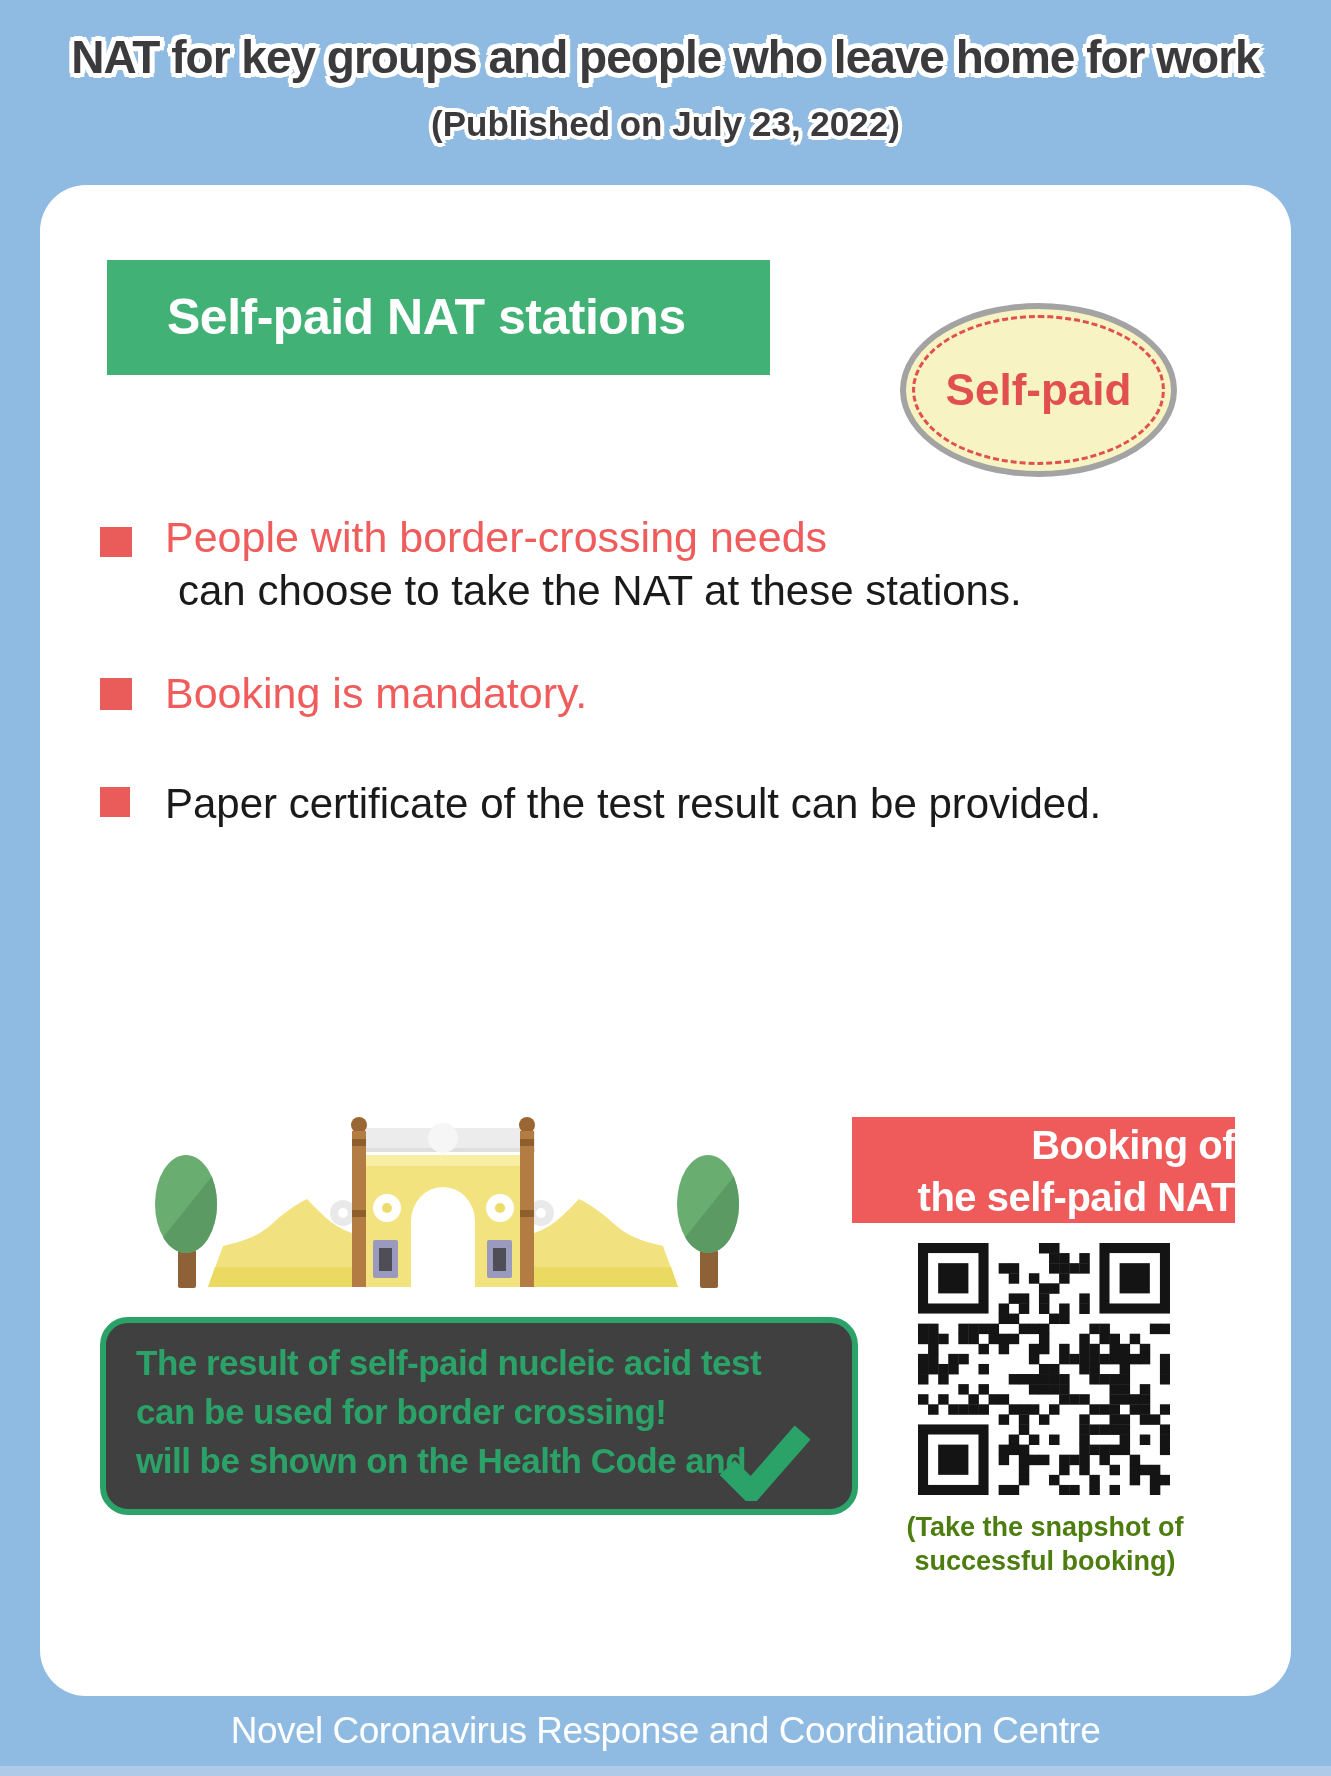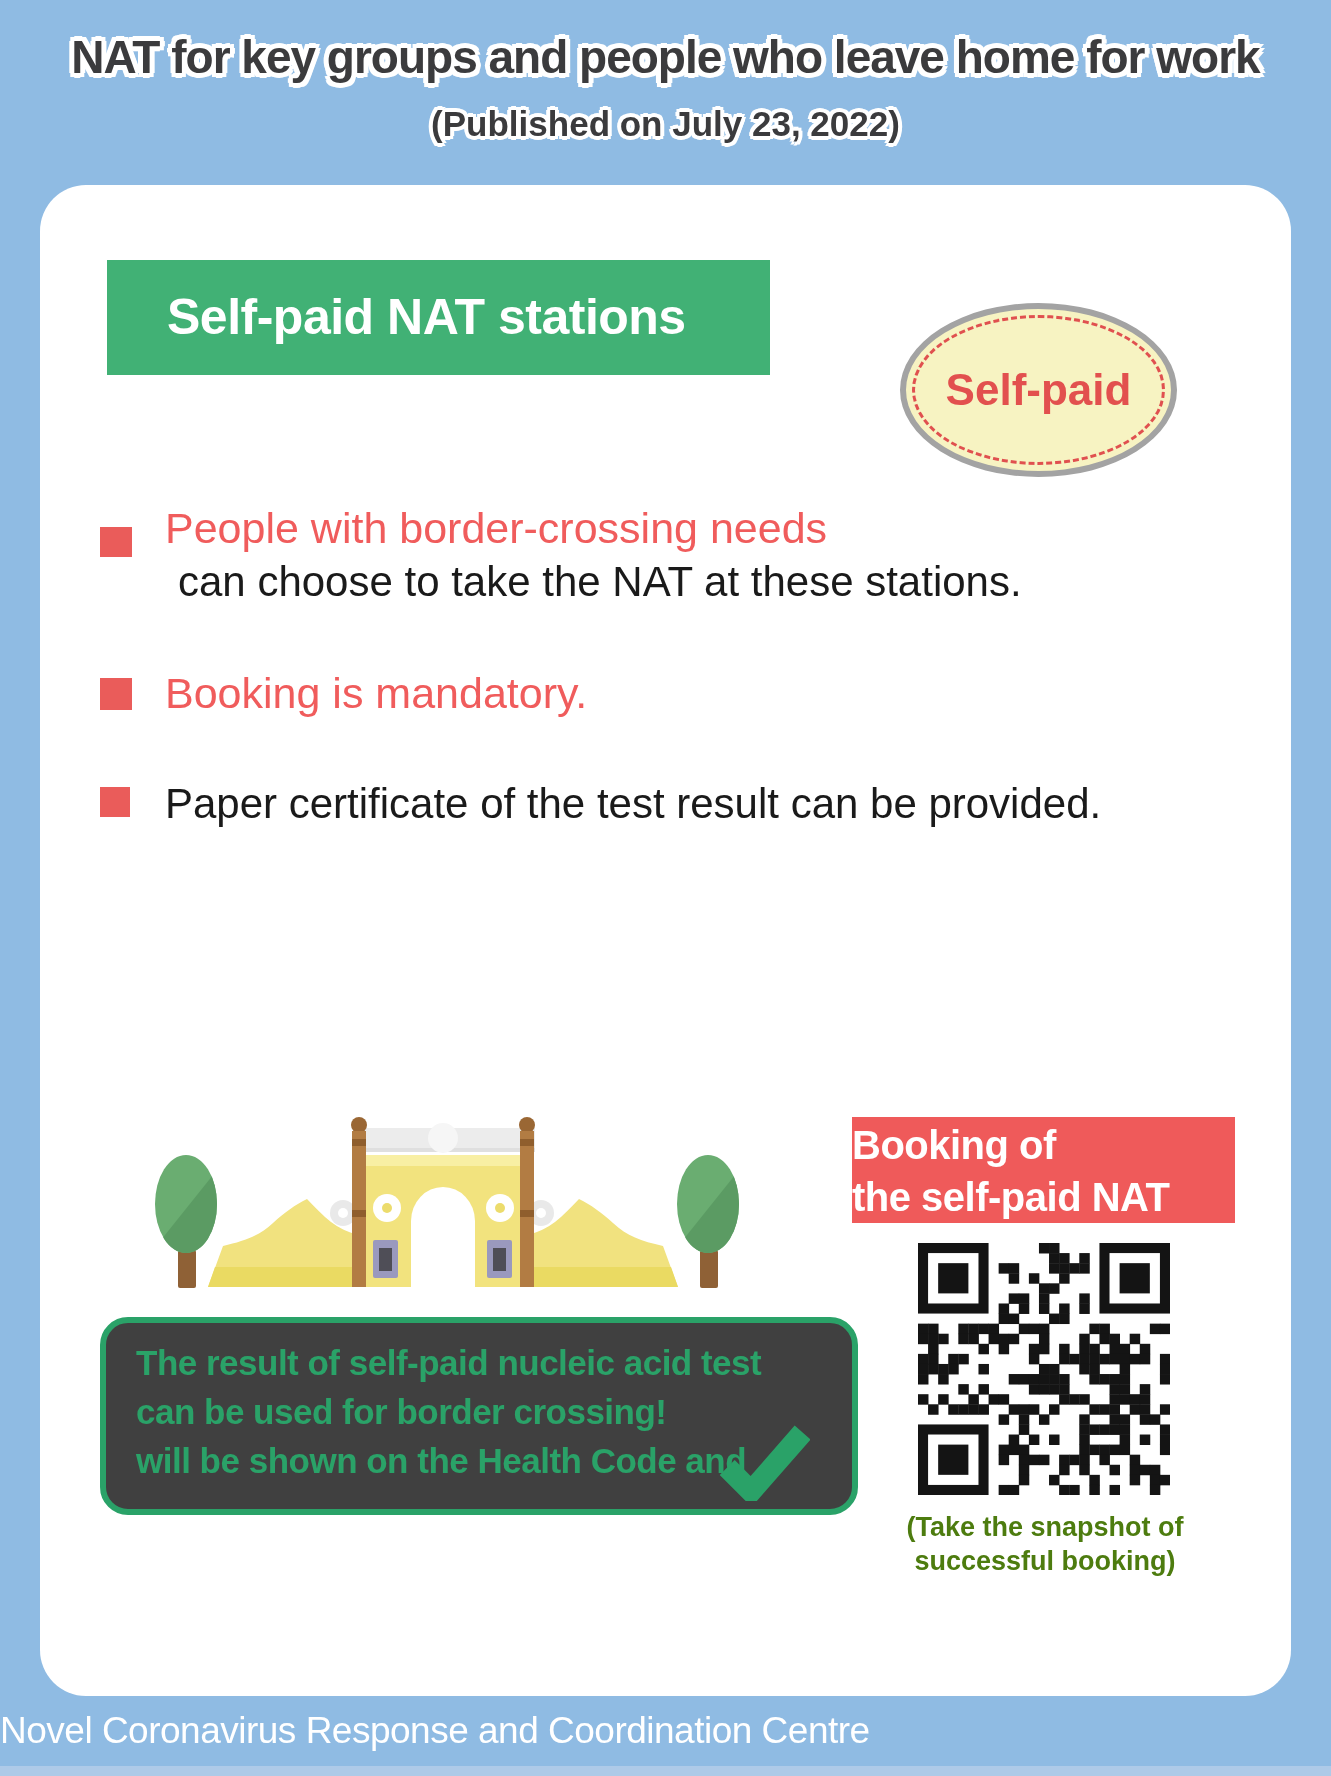--- a/index.html
+++ b/index.html
@@ -46,51 +46,51 @@
     position:relative; color:#E2504E; font-size:44px; font-weight:bold;
   }
   
   .bullet-square { position:absolute; background:#EA5C5A; }
   .sq1 { left:60px; top:342px; width:32px; height:30px; }
   .sq2 { left:60px; top:493px; width:32px; height:32px; }
   .sq3 { left:60px; top:602px; width:30px; height:30px; }
   .bullet-text { position:absolute; left:125px; white-space:nowrap; }
   .red-line  { color:#F05C5C; font-size:43px; line-height:53px; }
   .black-line{ color:#1A1A1A; font-size:42px; line-height:53px; }
-  .bt1 { top:317px; }
+  .bt1 { top:326px; }
   .bt1 .black-line { margin-left:13px;text-align:right; }
   .bt2 { top:482px; }
   .bt3 { top:592px; }
   
   .gate { position:absolute; left:115px; top:930px; }
   
   .booking-banner {
     position:absolute; left:812px; top:932px; width:383px; height:106px;
     background:#EF5A5A; color:#FFFFFF; font-size:40px; font-weight:bold;
-    line-height:52px; text-align:left; padding-top:2px; letter-spacing:-0.5px;
+    line-height:52px; text-align:right; padding-top:2px; letter-spacing:-0.5px;
   }
   .qr-box { position:absolute; left:878px; top:1058px; width:252px; height:252px; }
   .qr-caption {
     position:absolute; left:790px; top:1325px; width:430px; text-align:center;
     font-size:27px; font-weight:bold; color:#4d7c0f; line-height:34px;
   }
   
   .note-box {
     position:absolute; left:60px; top:1132px; width:758px; height:198px;
     border:6px solid #2AA268; border-radius:28px; background:#404040;
   }
   .note-text {
     position:absolute; left:30px; top:15px; white-space:nowrap;
     color:#2AA268; font-size:35px; font-weight:bold; line-height:49px;
     letter-spacing:-0.5px;
   }
   .check { position:absolute; right:42px; bottom:8px; }
   
   .footer-text {
-    position:absolute; top:1710px; left:0; width:1331px; 
+    position:absolute; top:1710px; left:0; width:1331px; text-align:center;
     color:#FFFFFF; font-size:37px; letter-spacing:-0.5px;
   }
   .bottom-strip {
     position:absolute; top:1766px; left:0; width:1331px; height:10px;
     background:#AECAE8;
   }
 </style>
 </head>
 <body>
 

